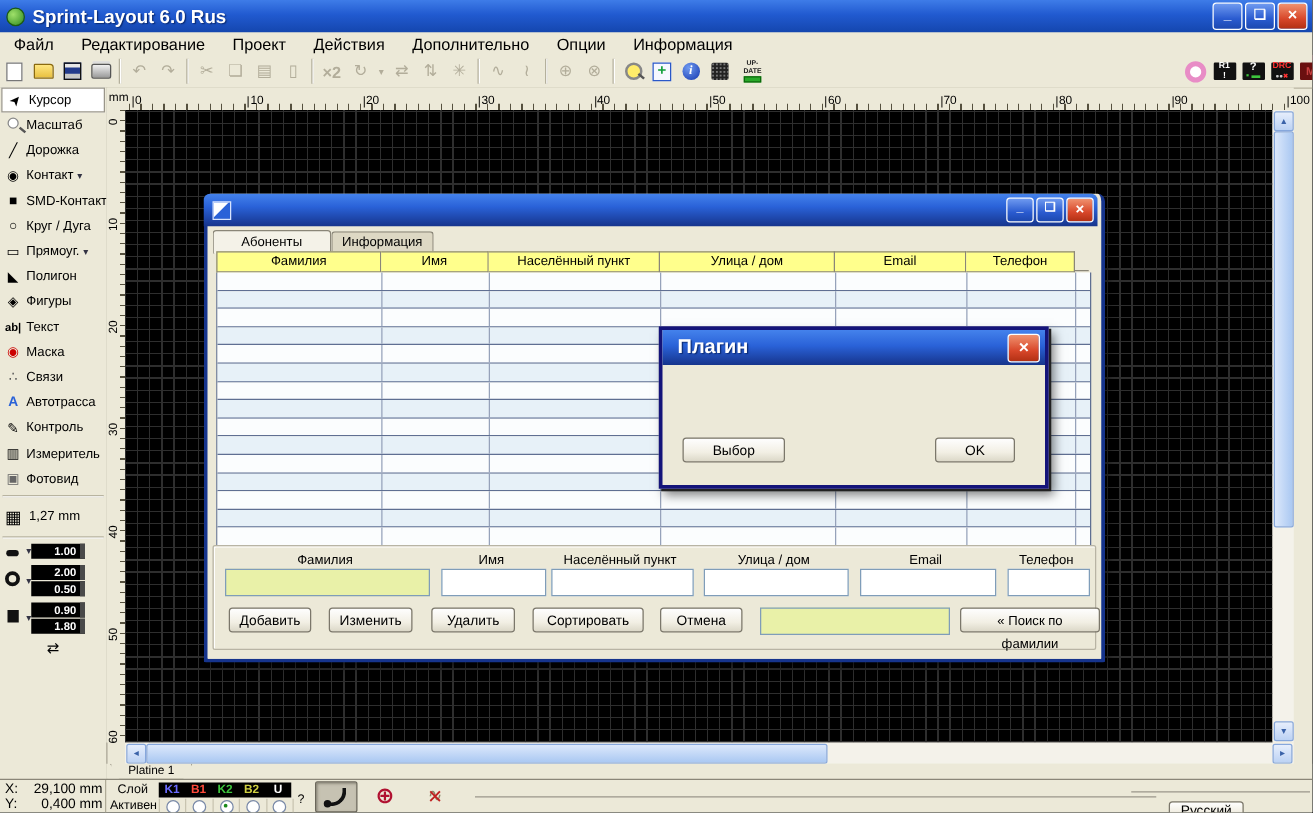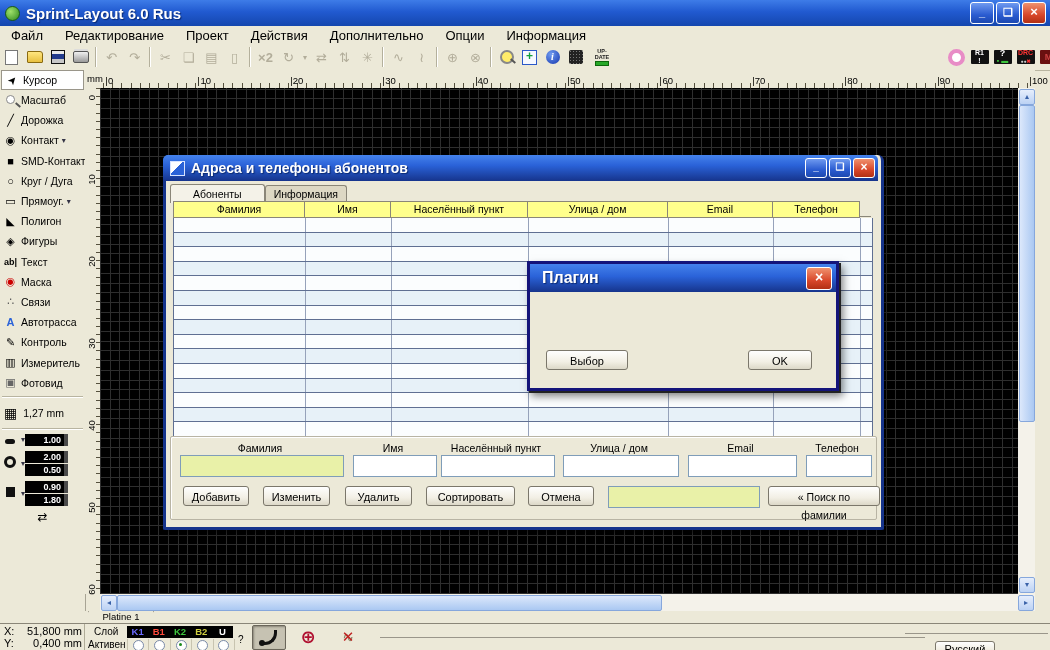--- a/index.html
+++ b/index.html
@@ -382,21 +382,21 @@
   </div>
 
   <div class="abs tabrow">
     <span class="boardtab">Platine 1</span>
   </div>
 
   <div class="abs statusbar">
     <div class="xy">
       <div class="xyrow">
           <span>X:</span>
-          <span>51,800 mm</span>
+          <span>29,100 mm</span>
         </div>
       <div class="xyrow">
           <span>Y:</span>
           <span>0,400 mm</span>
         </div>
     </div>
     <div class="ssep"></div>
     <span class="laylab" style="left:94px;top:2px">Слой</span>
     <span class="laylab" style="left:88px;top:15px">Активен</span>
     <div class="laybox">
@@ -435,21 +435,20 @@
         <span style="color:#c02020;font-size:15px;font-weight:bold;position:relative">✕</span>
       </span>
     <span class="sline" style="left:380px;top:13px;width:545px"></span>
     <span class="sline" style="left:905px;top:9px;width:143px"></span>
   </div>
   <button class="langbtn xpbtn">Русский</button>
 
   <div class="abs dlg">
     <div class="dtitle">
       <span class="dico"></span>
-      <span class="dname">Адреса и телефоны абонентов</span>
       <span class="dbtns">
         <span class="db">_</span>
         <span class="db">❏</span>
         <span class="db close">×</span>
       </span>
     </div>
     <div class="tabs">
       <span class="tab active">Абоненты</span>
       <span class="tab">Информация</span>
     </div>

